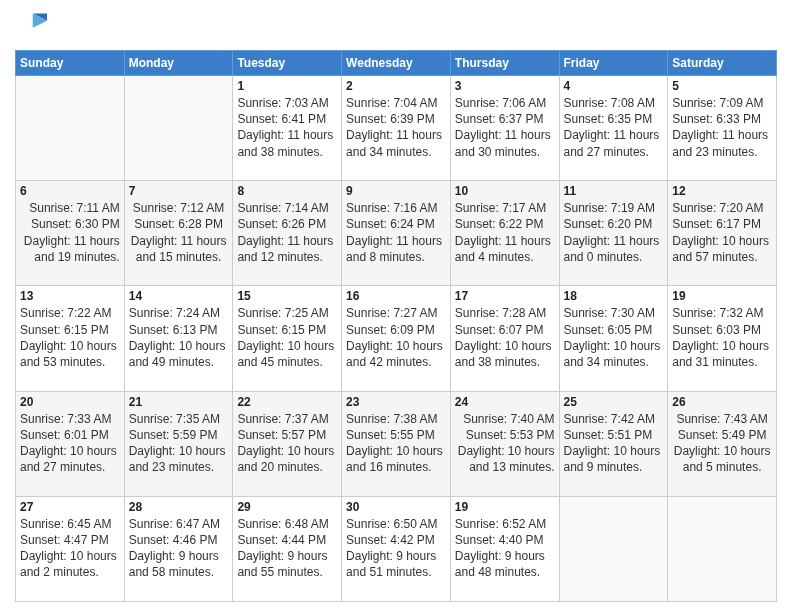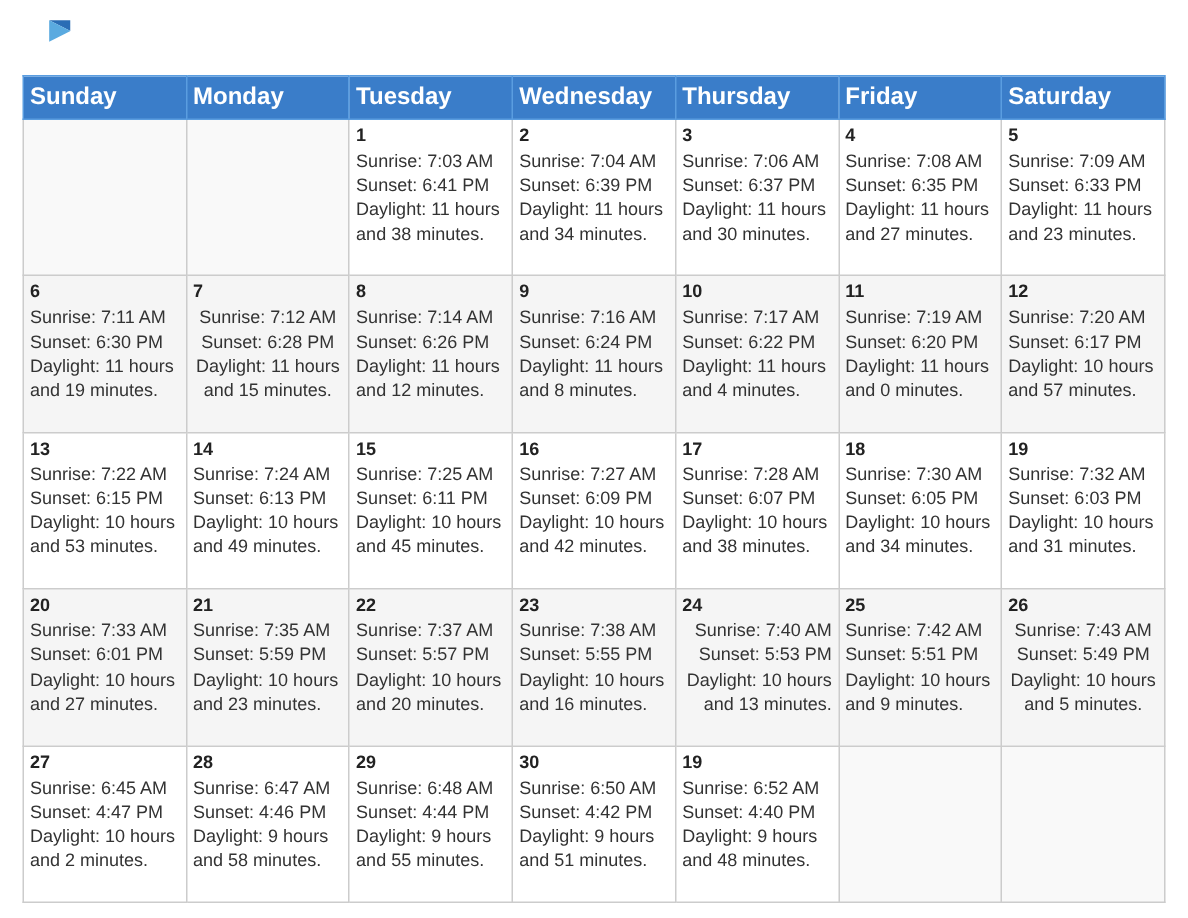--- a/index.html
+++ b/index.html
@@ -62,21 +62,21 @@
     .calendar {
       flex: 1;
       border: 1px solid #ccc;
       border-collapse: collapse;
       width: 100%;
       table-layout: fixed;
     }
     .calendar th {
       background: #3a7dc9;
       color: #fff;
-      font-size: 16px;
+      font-size: 12px;
       font-weight: bold;
       padding: 5px 4px;
       text-align: left;
       border: 1px solid #5a9de0;
     }
     .calendar td {
       border: 1px solid #ccc;
       vertical-align: top;
       padding: 3px 4px;
       font-size: 10px;
@@ -168,21 +168,21 @@
           <td>
             <div class="day-num">5</div>
             <div class="day-info" style="white-space: pre-line;">Sunrise: 7:09 AM
 Sunset: 6:33 PM
 Daylight: 11 hours and 23 minutes.</div>
           </td>
         </tr>
         <tr class="row-alt">
           <td>
             <div class="day-num">6</div>
-            <div class="day-info" style="white-space: pre-line;">Sunrise: 7:11 AM
+            <div class="day-info" style="white-space: pre-line; text-align: right;">Sunrise: 7:11 AM
 Sunset: 6:30 PM
 Daylight: 11 hours and 19 minutes.</div>
           </td>
           <td>
             <div class="day-num">7</div>
             <div class="day-info" style="white-space: pre-line; text-align: center;">Sunrise: 7:12 AM
 Sunset: 6:28 PM
 Daylight: 11 hours and 15 minutes.</div>
           </td>
           <td>
@@ -225,21 +225,21 @@
           </td>
           <td>
             <div class="day-num">14</div>
             <div class="day-info" style="white-space: pre-line;">Sunrise: 7:24 AM
 Sunset: 6:13 PM
 Daylight: 10 hours and 49 minutes.</div>
           </td>
           <td>
             <div class="day-num">15</div>
             <div class="day-info" style="white-space: pre-line;">Sunrise: 7:25 AM
-Sunset: 6:11 PM
+Sunset: 6:15 PM
 Daylight: 10 hours and 45 minutes.</div>
           </td>
           <td>
             <div class="day-num">16</div>
             <div class="day-info" style="white-space: pre-line;">Sunrise: 7:27 AM
 Sunset: 6:09 PM
 Daylight: 10 hours and 42 minutes.</div>
           </td>
           <td>
             <div class="day-num">17</div>

